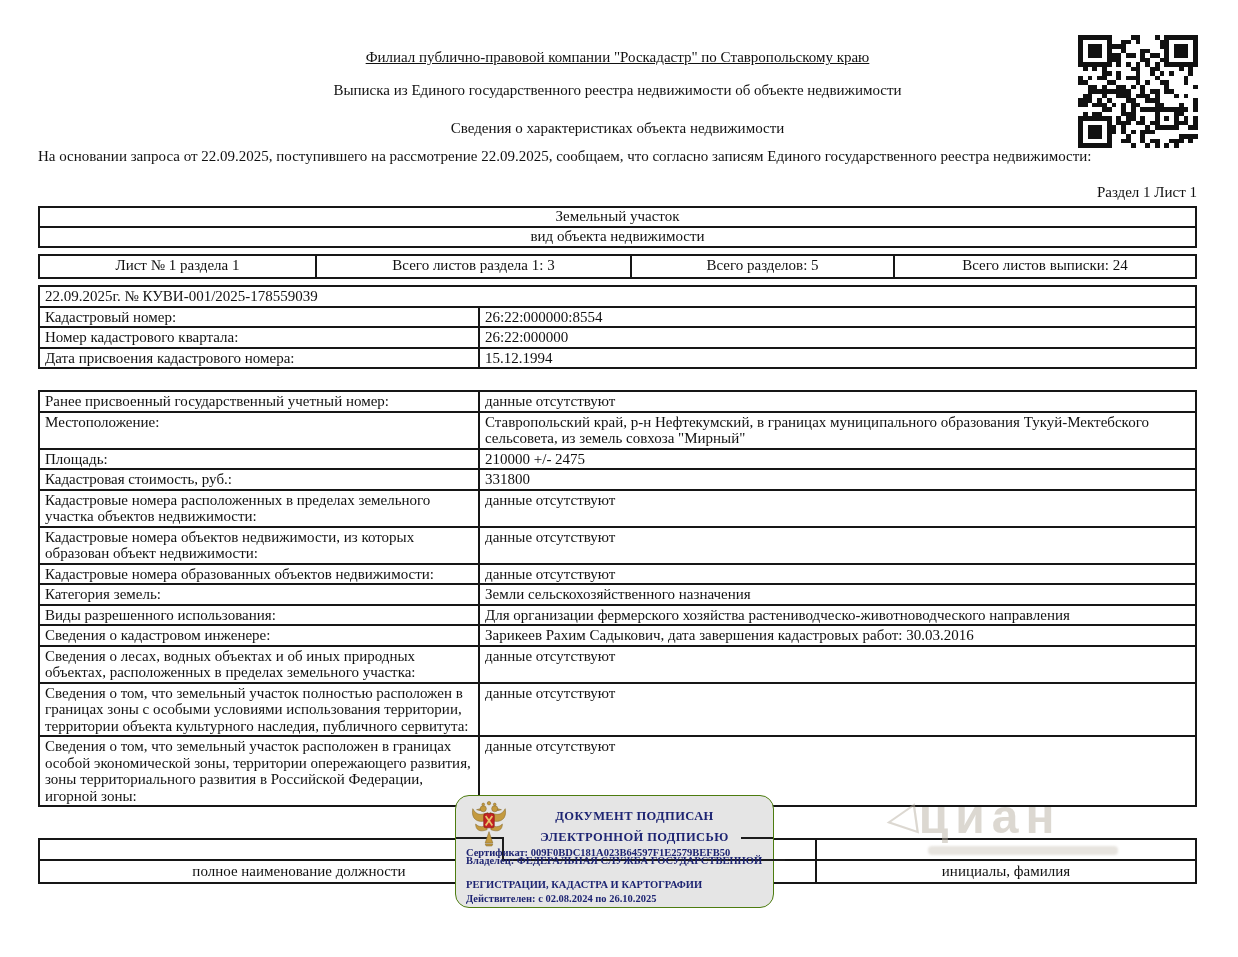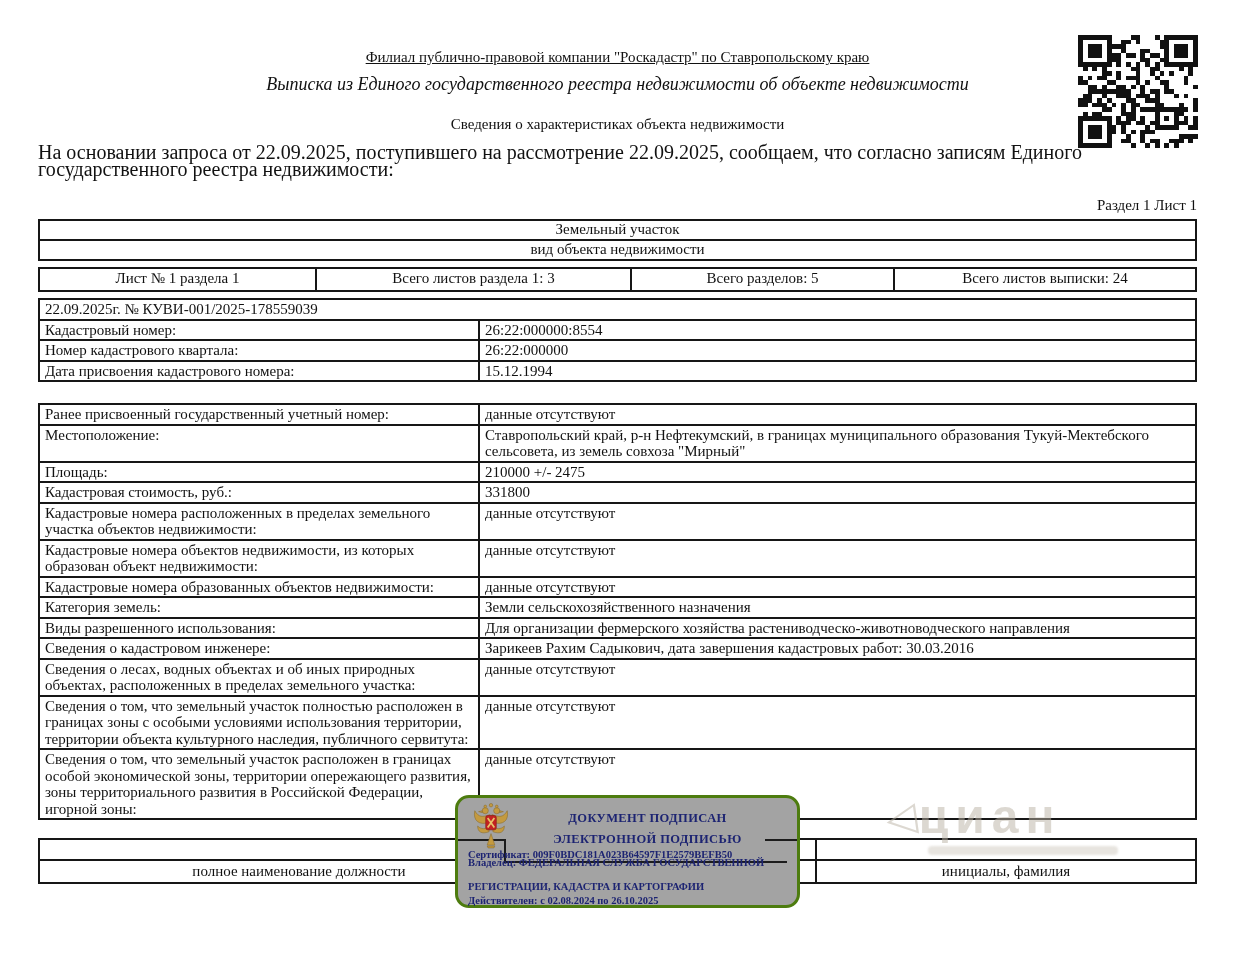--- a/index.html
+++ b/index.html
@@ -2,41 +2,41 @@
 <html><head>
 <meta charset="utf-8">
 <style>
   html,body{margin:0;padding:0;background:#ffffff;}
   .page{position:relative;width:1238px;height:957px;background:#fff;overflow:hidden;
         font-family:"Liberation Serif","DejaVu Serif",serif;color:#111;border-radius:25px;}
   .content{position:absolute;left:38px;top:0;width:1159px;}
   .center{text-align:center;}
   .org{margin-top:49px;font-size:15px;text-decoration:underline;}
   .caption{font-size:10px;margin-top:1px;}
-  .doc-title{font-size:18px;margin-top:8px;font-style:italic;}
+  .doc-title{font-size:15px;margin-top:16px;}
   .sec-title{font-size:15px;margin-top:21px;}
-  .req{font-size:20px;margin-top:11px;text-align:left;line-height:17px;}
+  .req{font-size:15px;margin-top:11px;text-align:left;line-height:17px;}
   .sec-page{font-size:15px;margin-top:19px;text-align:right;}
 
   table{border-collapse:collapse;width:100%;table-layout:fixed;}
   td{border:2px solid #161616;font-size:15px;line-height:16.5px;padding:1px 5px;vertical-align:top;}
   .t1{margin-top:5px;} .t1 td{text-align:center;padding:0 2px;height:18px;}
   .t2{margin-top:6px;} .t2 td{text-align:center;height:19px;}
   .t3{margin-top:6px;}
   .t4{margin-top:21px;}
 
   
   .sig{position:absolute;left:38px;top:838px;width:1159px;z-index:2;}
   .sig td{text-align:center;vertical-align:middle;}
   .sig .r1 td{height:17px;}
   .sig .r2 td{height:19px;}
 
   
-  .stamp{position:absolute;left:455px;top:795px;width:345px;height:113px;box-sizing:border-box;
-         border:3px solid #4d7c0f;border-radius:14px;background:#a3a3a3;z-index:3;}
+  .stamp{position:absolute;left:455px;top:795px;width:319px;height:113px;box-sizing:border-box;
+         border:1px solid #4d7c0f;border-radius:14px;background:#e5e5e5;z-index:3;}
   .stamp .line{position:absolute;color:#1d2472;font-weight:bold;white-space:nowrap;}
   .s-title{left:44px;right:4px;text-align:center;font-size:12.5px;letter-spacing:.4px;}
   .s-small{left:10px;font-size:10.5px;}
   .artifact{position:absolute;background:#1c1c1c;}
   .emblem{position:absolute;left:12px;top:5px;}
 
   
   .wm{position:absolute;left:886px;top:791px;z-index:4;color:rgba(186,178,164,.5);
       font-family:"Liberation Sans","DejaVu Sans",sans-serif;font-weight:bold;}
   .wm-row{display:flex;align-items:center;}

